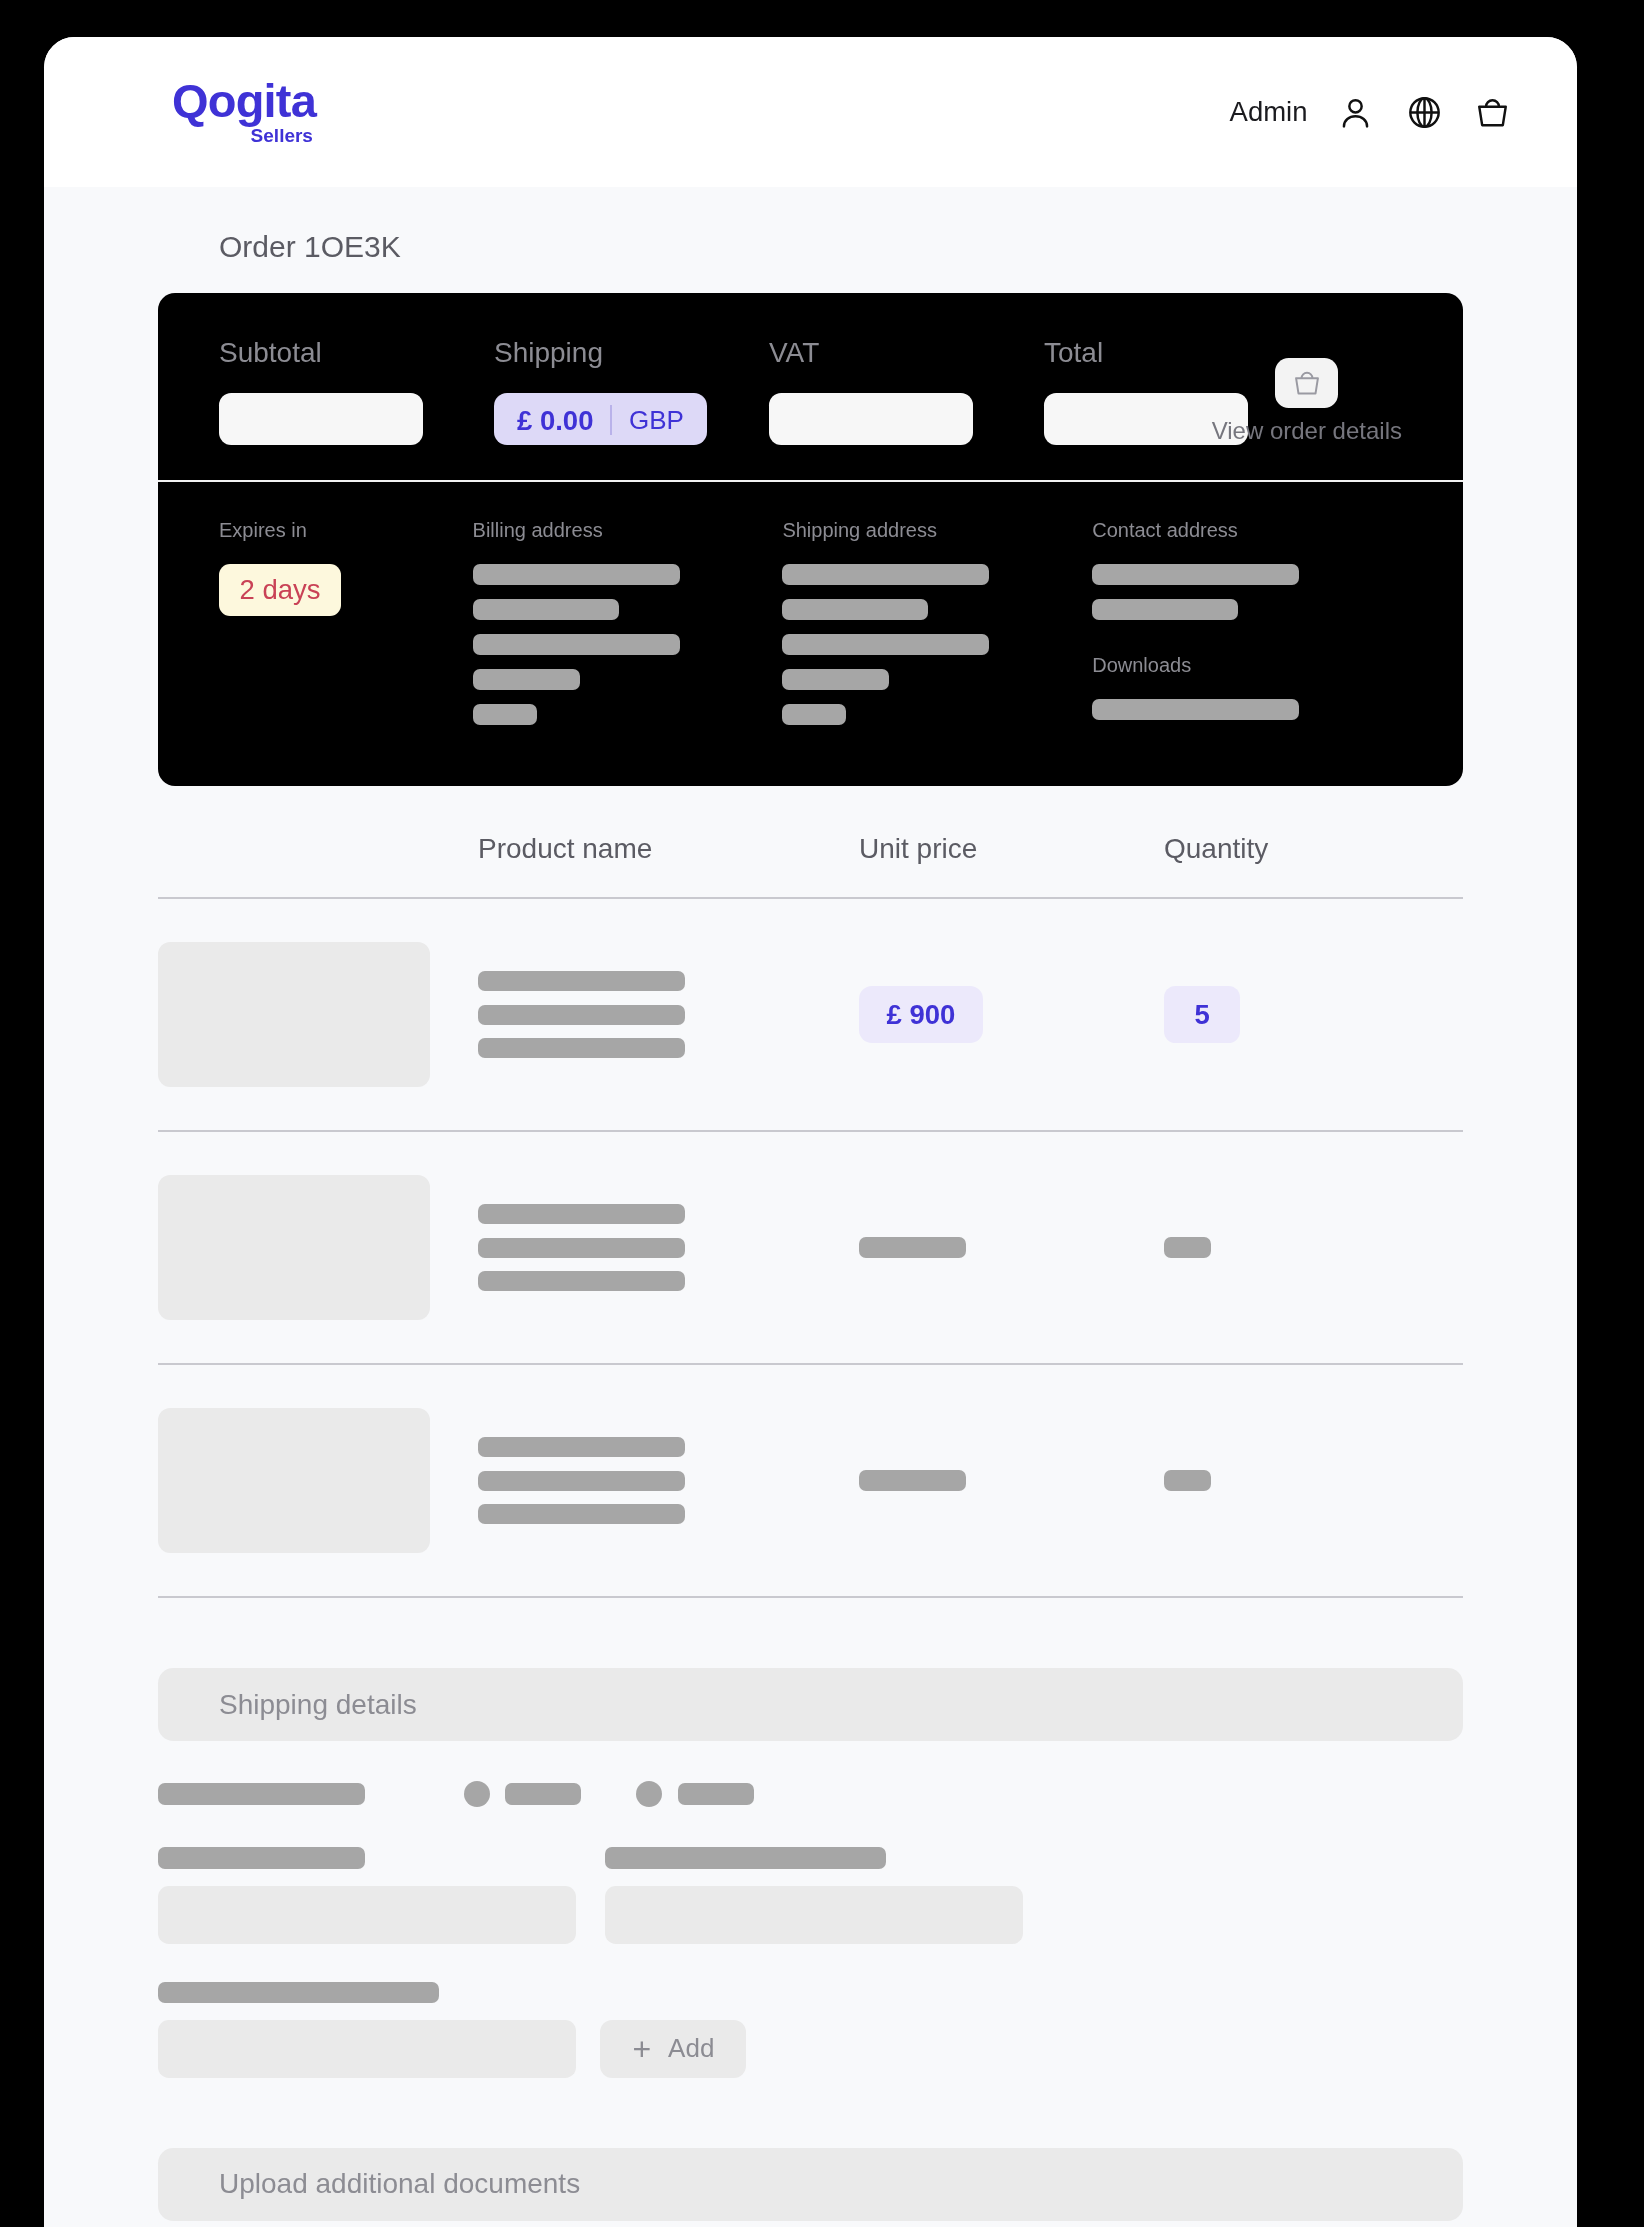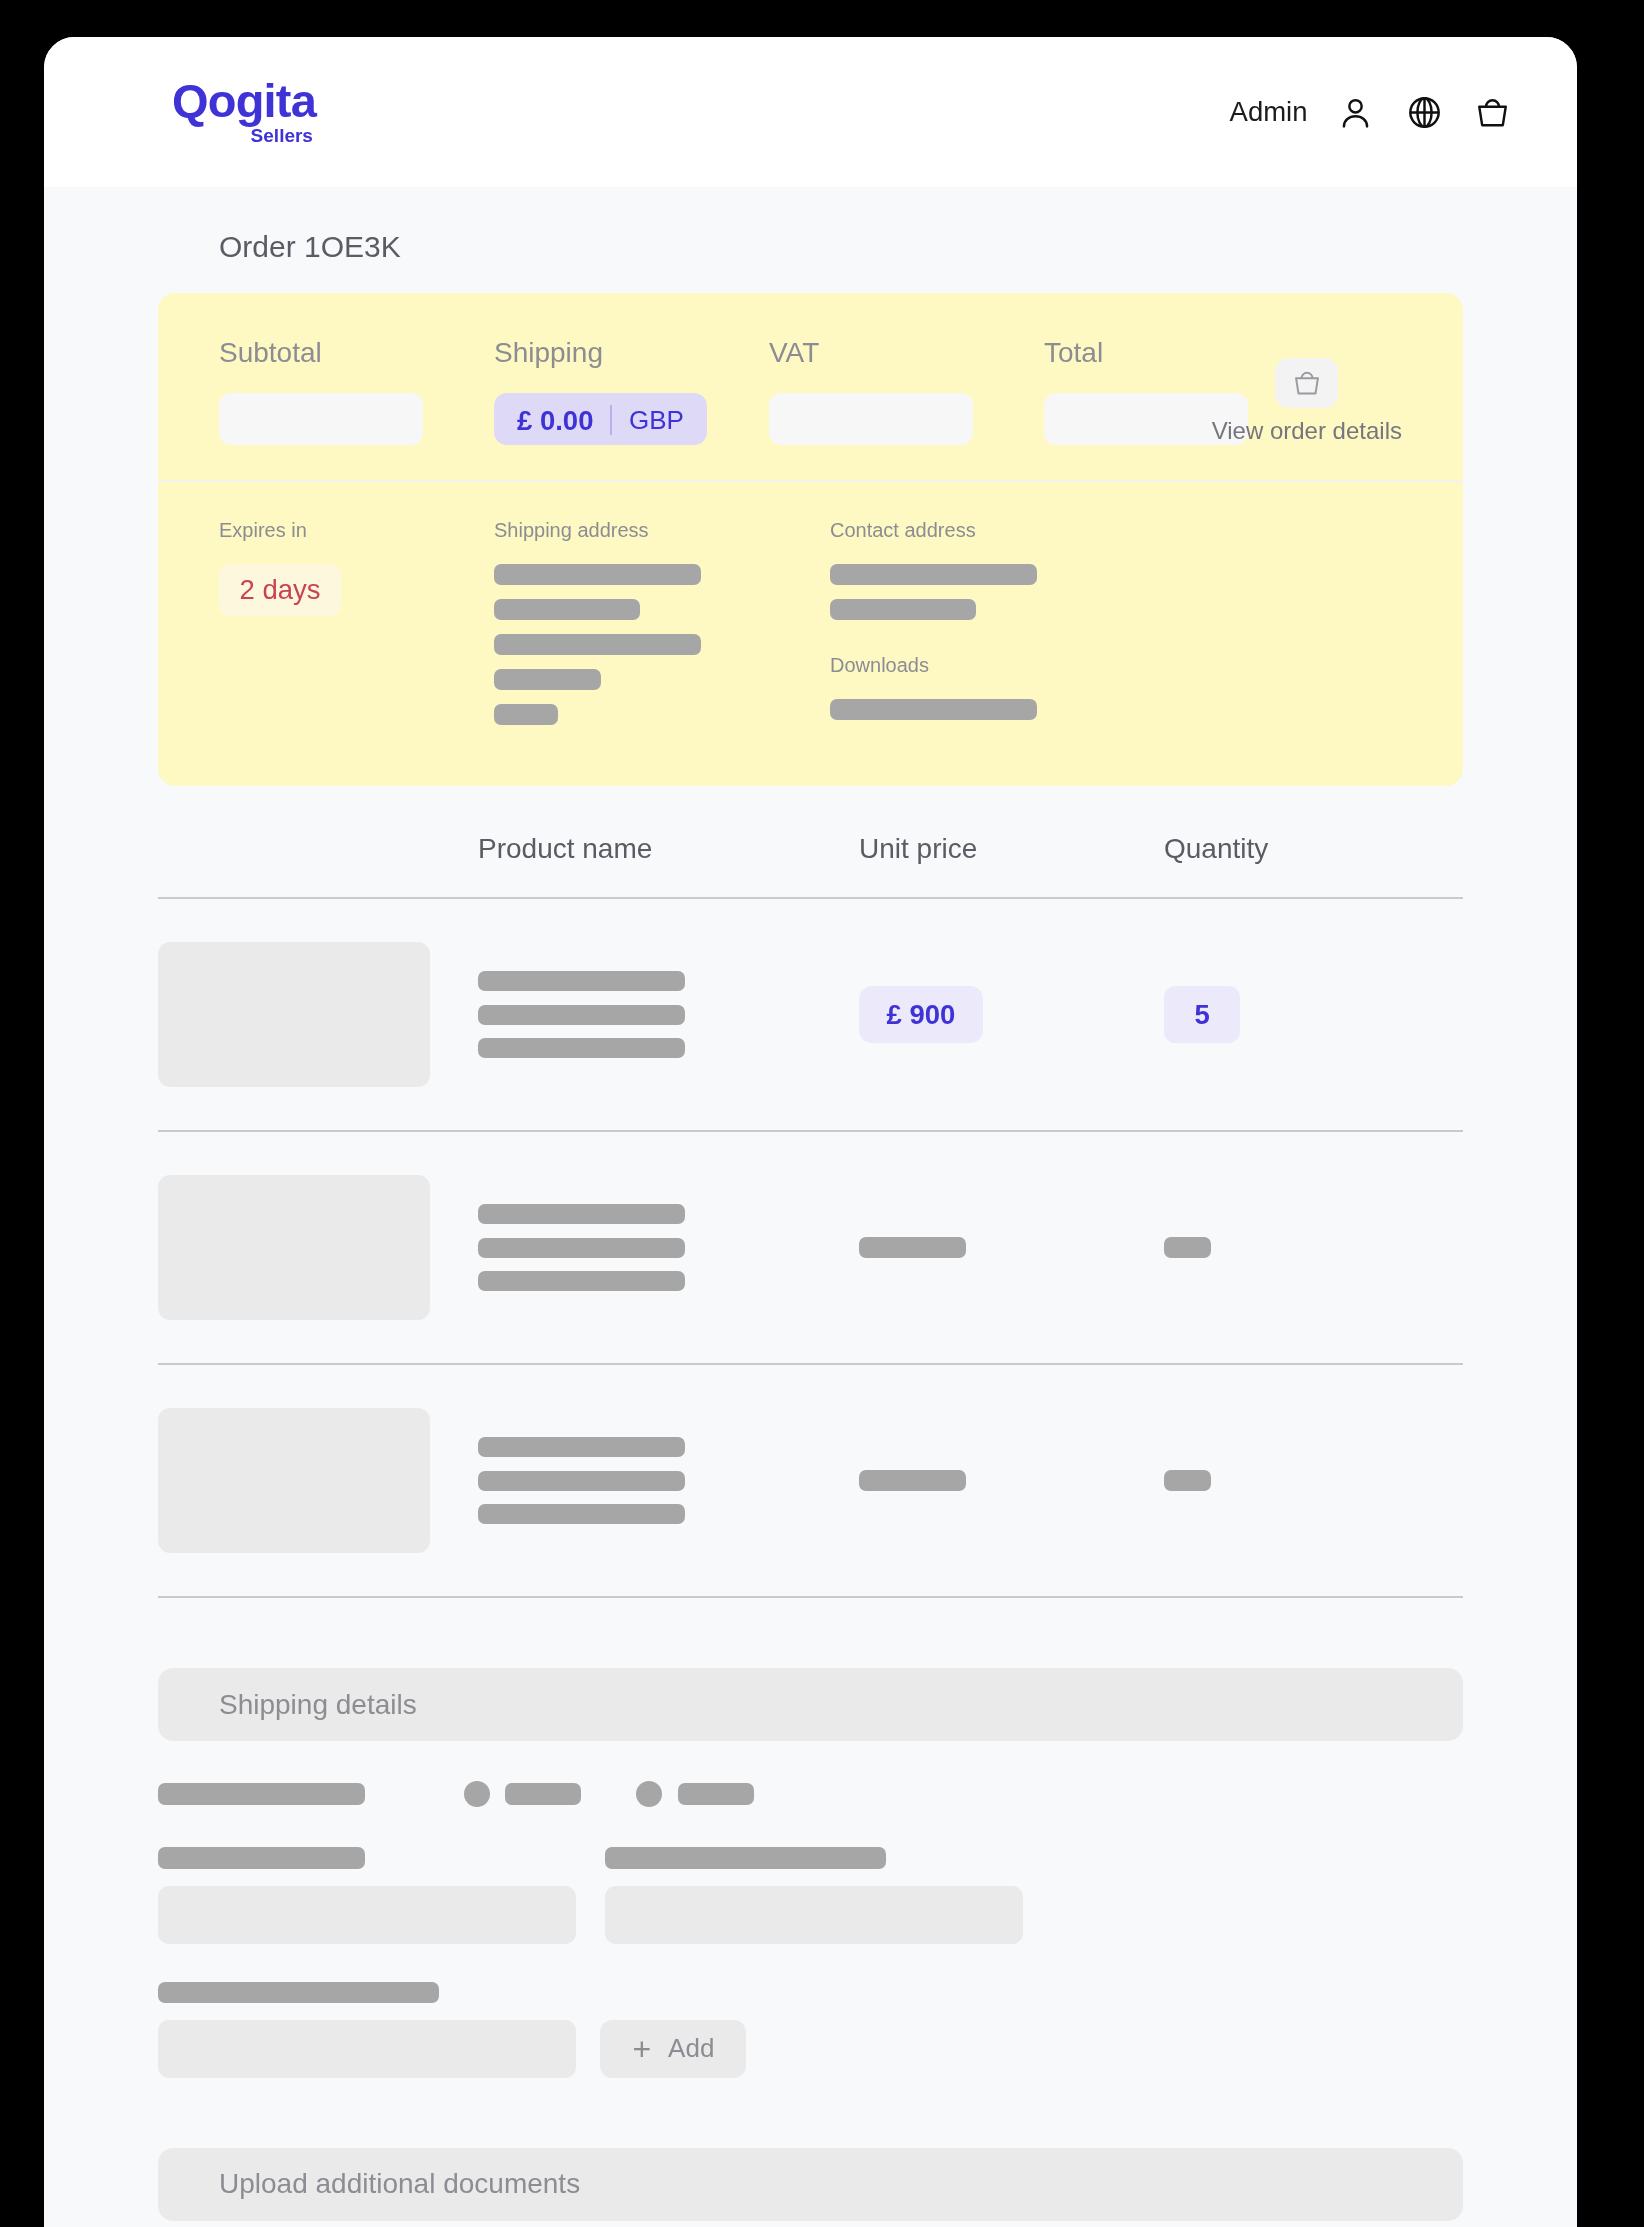--- a/index.html
+++ b/index.html
@@ -58,21 +58,21 @@
   
   .page { padding: 0 114px; }
   .order-title {
     font-size: 30px;
     color: #5b5b63;
     padding: 43px 0 29px 61px;
   }
 
   
   .summary-card {
-    background: #fef9c3;
+    background: #000000;
     border-radius: 17px;
     overflow: hidden;
   }
   .summary-top {
     display: flex;
     padding: 44px 61px 35px 61px;
     gap: 0;
     position: relative;
     border-bottom: 2.3px solid #f2f2f2;
   }
@@ -313,20 +313,28 @@
               </svg>
             </div>
             <div class="view-order-label">View order details</div>
           </div>
         </div>
 
         <div class="summary-bottom">
           <div class="sb-col first">
             <div class="sb-label">Expires in</div>
             <div class="badge-expiry">2 days</div>
+          </div>
+          <div class="sb-col">
+            <div class="sb-label">Billing address</div>
+            <div class="skel-bar" style="width:207px"></div>
+            <div class="skel-bar" style="width:146px"></div>
+            <div class="skel-bar" style="width:207px"></div>
+            <div class="skel-bar" style="width:107px"></div>
+            <div class="skel-bar" style="width:64px"></div>
           </div>
           <div class="sb-col">
             <div class="sb-label">Shipping address</div>
             <div class="skel-bar" style="width:207px"></div>
             <div class="skel-bar" style="width:146px"></div>
             <div class="skel-bar" style="width:207px"></div>
             <div class="skel-bar" style="width:107px"></div>
             <div class="skel-bar" style="width:64px"></div>
           </div>
           <div class="sb-col">

